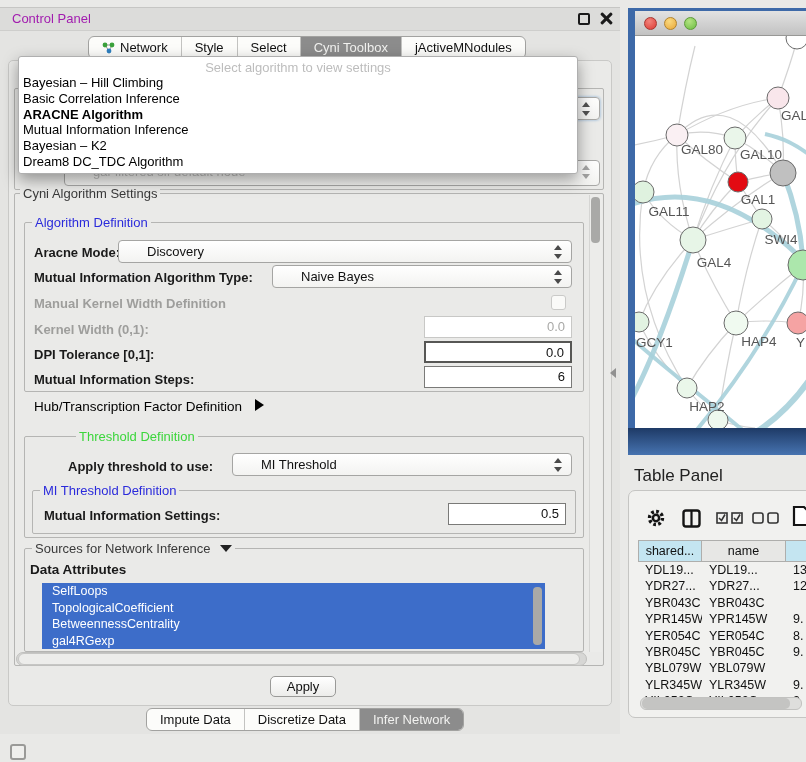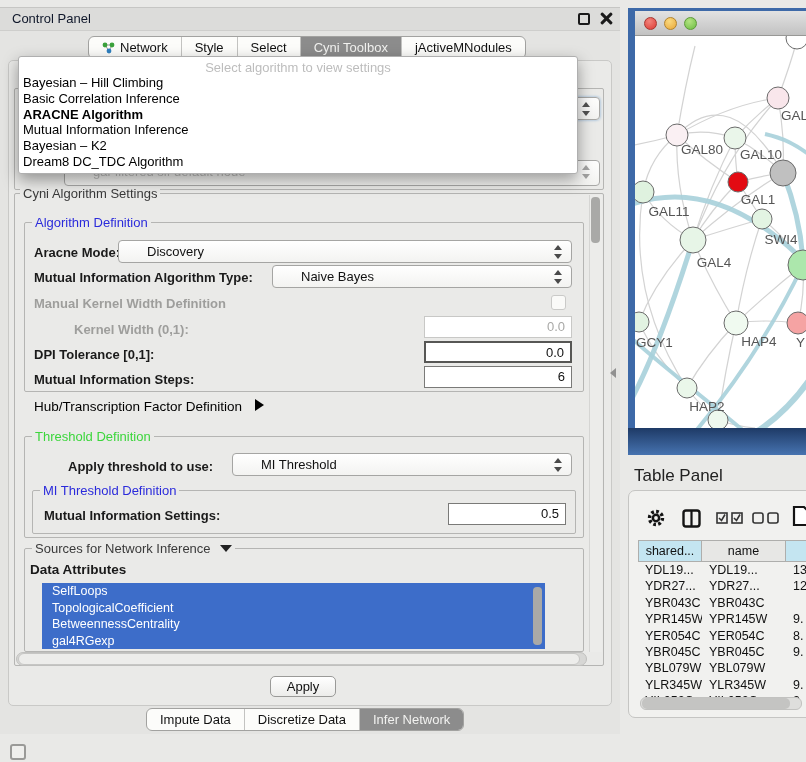--- a/index.html
+++ b/index.html
@@ -4,42 +4,42 @@
 <style>
   html,body{margin:0;padding:0;}
   .stage{position:relative;width:806px;height:762px;overflow:hidden;background:#E9E9E7;
          font-family:"Liberation Sans",sans-serif;color:#111;}
   .stage *{box-sizing:border-box;}
   .abs{position:absolute;}
 
   
   .cp-bg{left:0;top:7px;width:620px;height:727px;background:#E4E4E2;}
   .cp-titlebar{left:0;top:7px;width:620px;height:24px;background:#DCDCDA;border-top:1px solid #C6C6C4;border-bottom:1px solid #CECECC;}
-  .cp-title{left:12px;top:11px;font-size:13px;color:#0f172a;}
+  .cp-title{left:12px;top:11px;font-size:13px;color:#a21caf;}
   .float-btn{left:578px;top:13px;width:12px;height:12px;border:2px solid #1A1A1A;border-radius:2px;background:transparent;}
   .close-btn{left:599px;top:11px;width:15px;height:15px;}
   .close-btn:before,.close-btn:after{content:"";position:absolute;left:6px;top:0px;width:3px;height:15px;background:#1A1A1A;border-radius:1px;}
   .close-btn:before{transform:rotate(45deg);}
   .close-btn:after{transform:rotate(-45deg);}
 
   .tabbar{display:flex;height:23px;border:1px solid #A2A2A0;border-radius:6px;overflow:hidden;background:#FCFCFA;}
   .tab{display:flex;align-items:center;gap:5px;padding:0 13px;font-size:13px;color:#111;border-left:1px solid #C3C3C1;white-space:nowrap;}
   .tab:first-child{border-left:none;}
   .tab.sel{background:#8C8C8C;color:#F2F2F0;}
   #top-tabs{left:88px;top:36px;}
   #bottom-tabs{left:146px;top:708px;}
 
   .cp-body{left:8px;top:60px;width:604px;height:646px;background:#EAEAE8;border:1px solid #C9C9C7;border-radius:5px;}
 
   
   .group{border:1px solid #B5B5B3;border-radius:2px;background:transparent;}
   .grouplabel{font-size:13px;background:#EAEAE8;padding:0 3px;white-space:nowrap;}
   .gl-dark{color:#3A3A3A;}
   .gl-blue{color:#2B2BDB;}
-  .gl-green{color:#3CD63C;}
+  .gl-green{color:#3CD63C;margin-left:44px;}
 
   .lbl{font-weight:bold;font-size:13px;color:#1A1A1A;white-space:nowrap;}
   .lbl.dis{color:#9E9E9C;}
 
   .combo{background:linear-gradient(#FFFFFF,#F3F3F1);border:1px solid #A5A5A3;border-radius:4px;height:23px;font-size:13px;}
   .combo .val{position:absolute;left:28px;top:3px;white-space:nowrap;}
   .spin{position:absolute;right:7px;top:4px;width:10px;height:14px;}
   .spin:before{content:"";position:absolute;left:0;top:0;border-left:4px solid transparent;border-right:4px solid transparent;border-bottom:5px solid #4A4A4A;}
   .spin:after{content:"";position:absolute;left:0;bottom:0;border-left:4px solid transparent;border-right:4px solid transparent;border-top:5px solid #4A4A4A;}
 
@@ -176,21 +176,21 @@
 
   <div class="abs combo" style="left:272px;top:265px;width:300px;">
     <span class="val">Naive Bayes</span>
     <span class="spin"></span>
   </div>
   <div class="abs lbl" style="left:34px;top:270px;">Mutual Information Algorithm Type:</div>
 
   <div class="abs lbl dis" style="left:34px;top:296px;">Manual Kernel Width Definition</div>
   <div class="abs cb-dis" style="left:551px;top:295px;"></div>
 
-  <div class="abs lbl dis" style="left:34px;top:322px;margin-left:40px;">Kernel Width (0,1):</div>
+  <div class="abs lbl dis" style="left:34px;top:322px;">Kernel Width (0,1):</div>
   <div class="abs field f-dis" style="left:424px;top:316px;width:148px;">0.0</div>
 
   <div class="abs lbl" style="left:34px;top:347px;">DPI Tolerance [0,1]:</div>
   <div class="abs field f-dark" style="left:424px;top:341px;width:148px;">0.0</div>
 
   <div class="abs lbl" style="left:34px;top:372px;">Mutual Information Steps:</div>
   <div class="abs field f-med" style="left:424px;top:366px;width:148px;">6</div>
 
   <div class="abs" style="left:34px;top:399px;font-size:13.5px;color:#000;">
     <span>Hub/Transcription Factor Definition</span>

